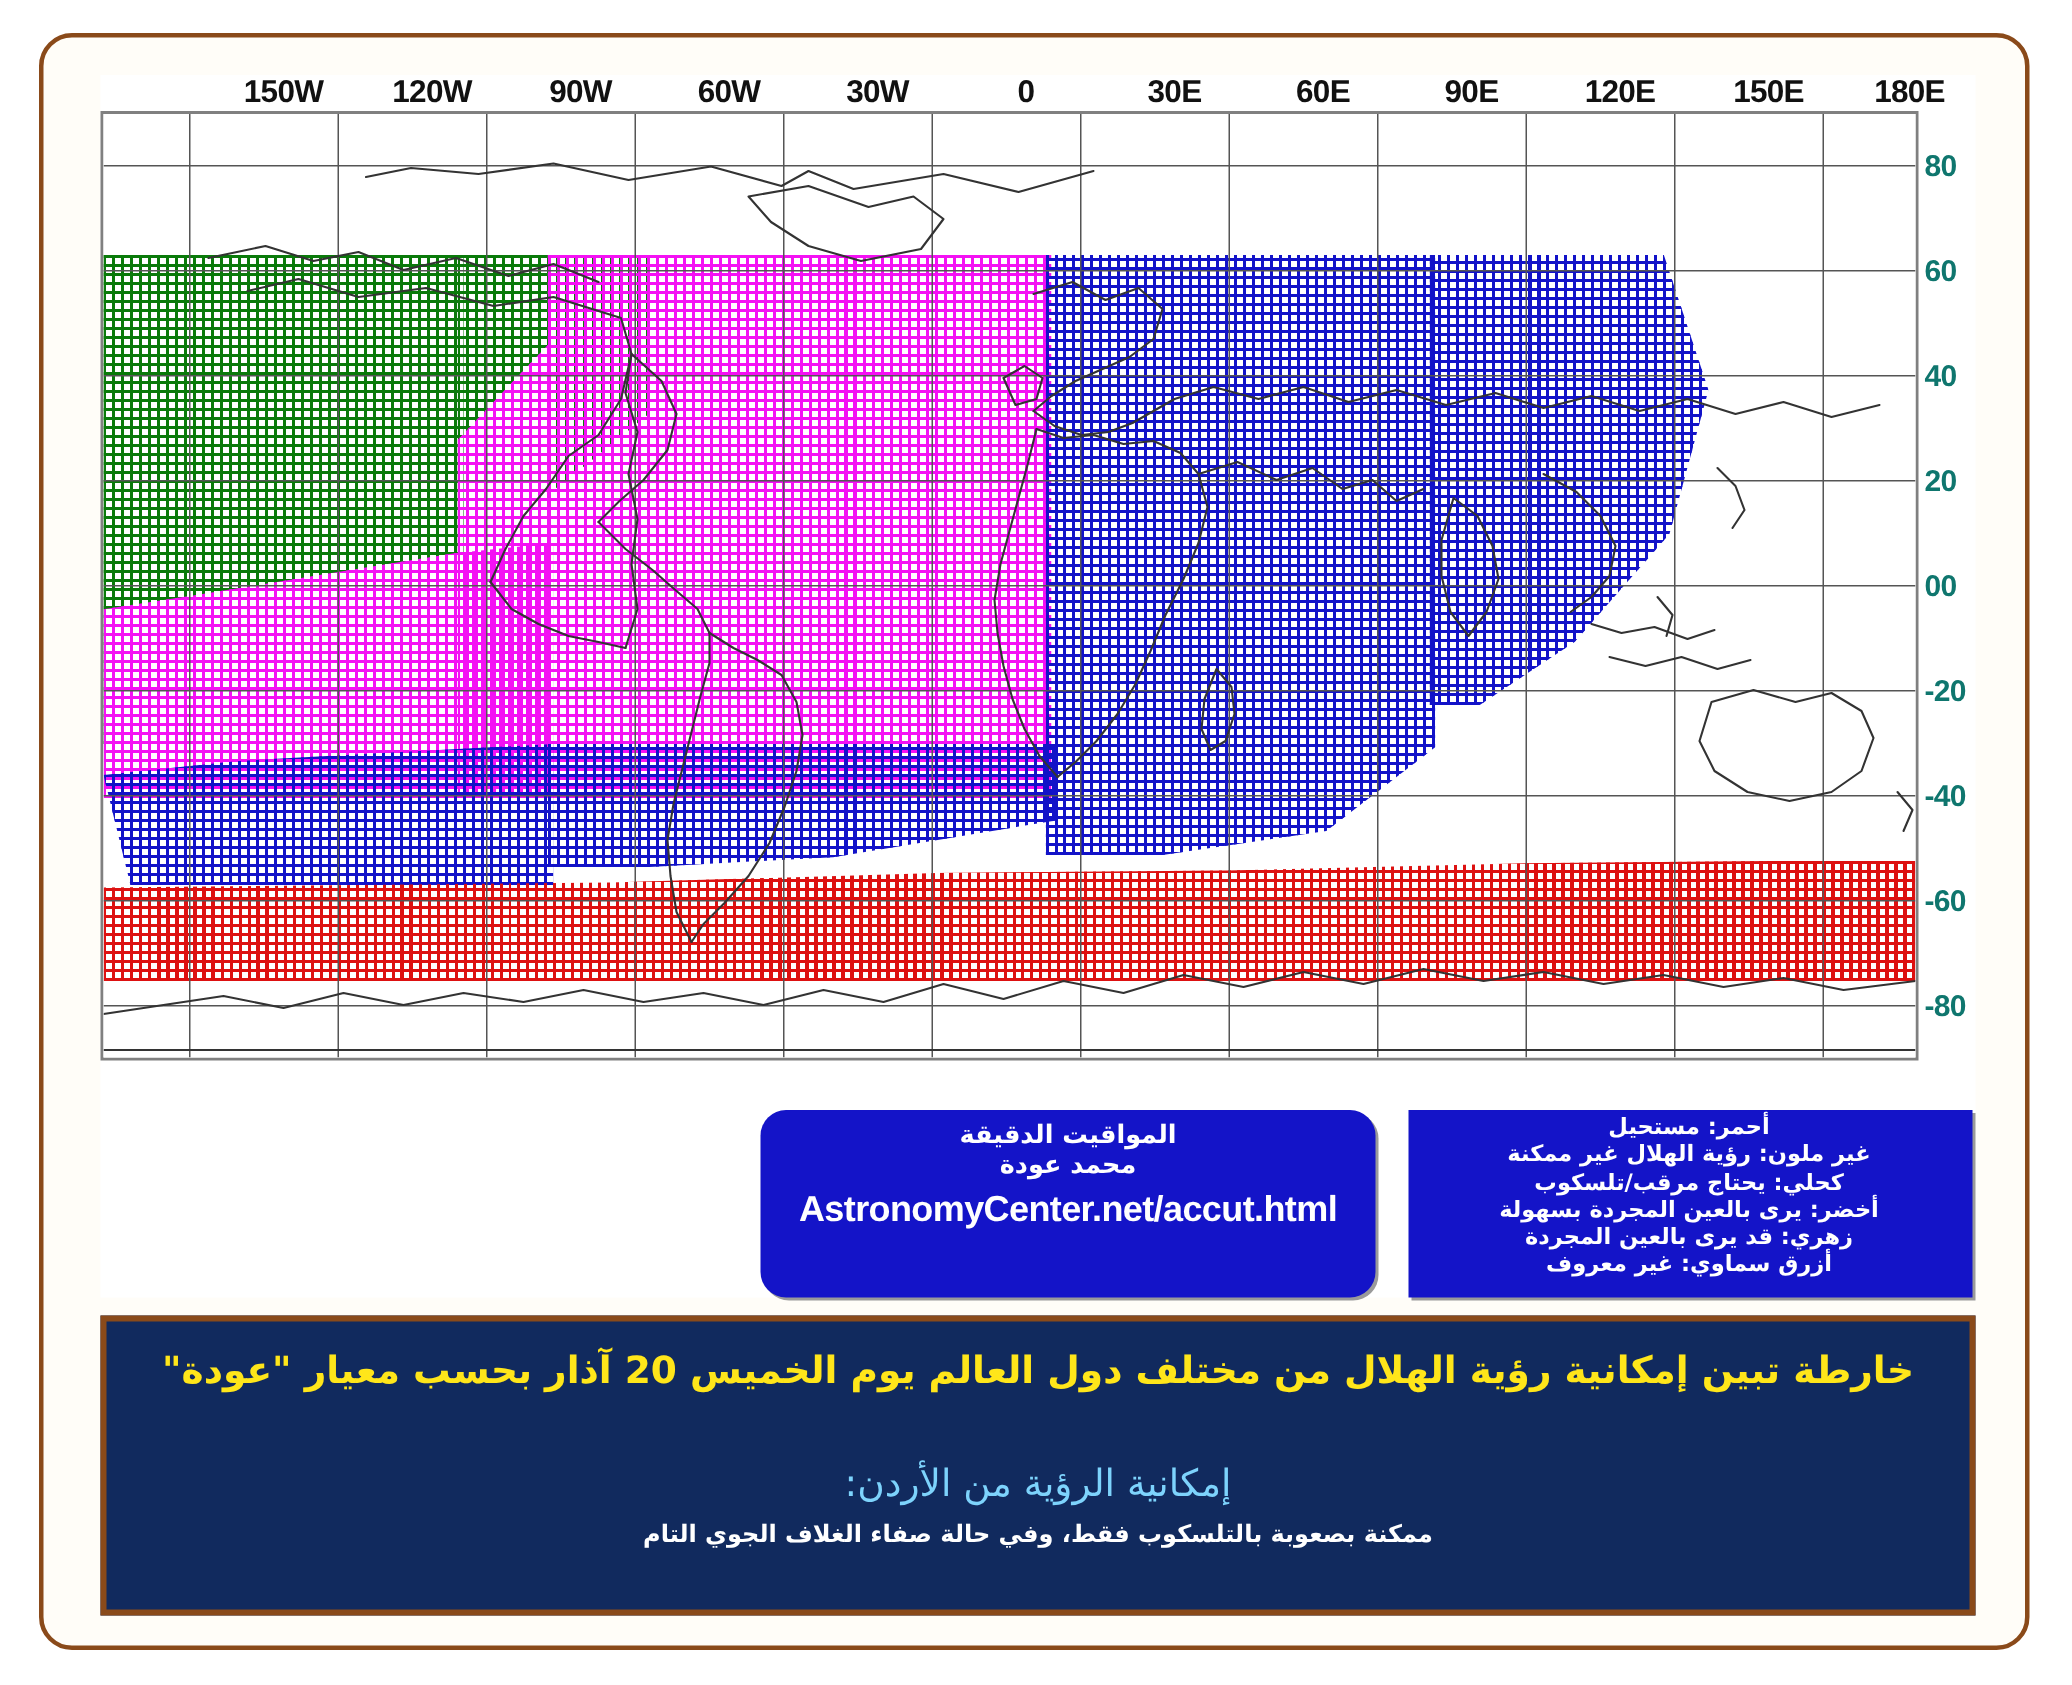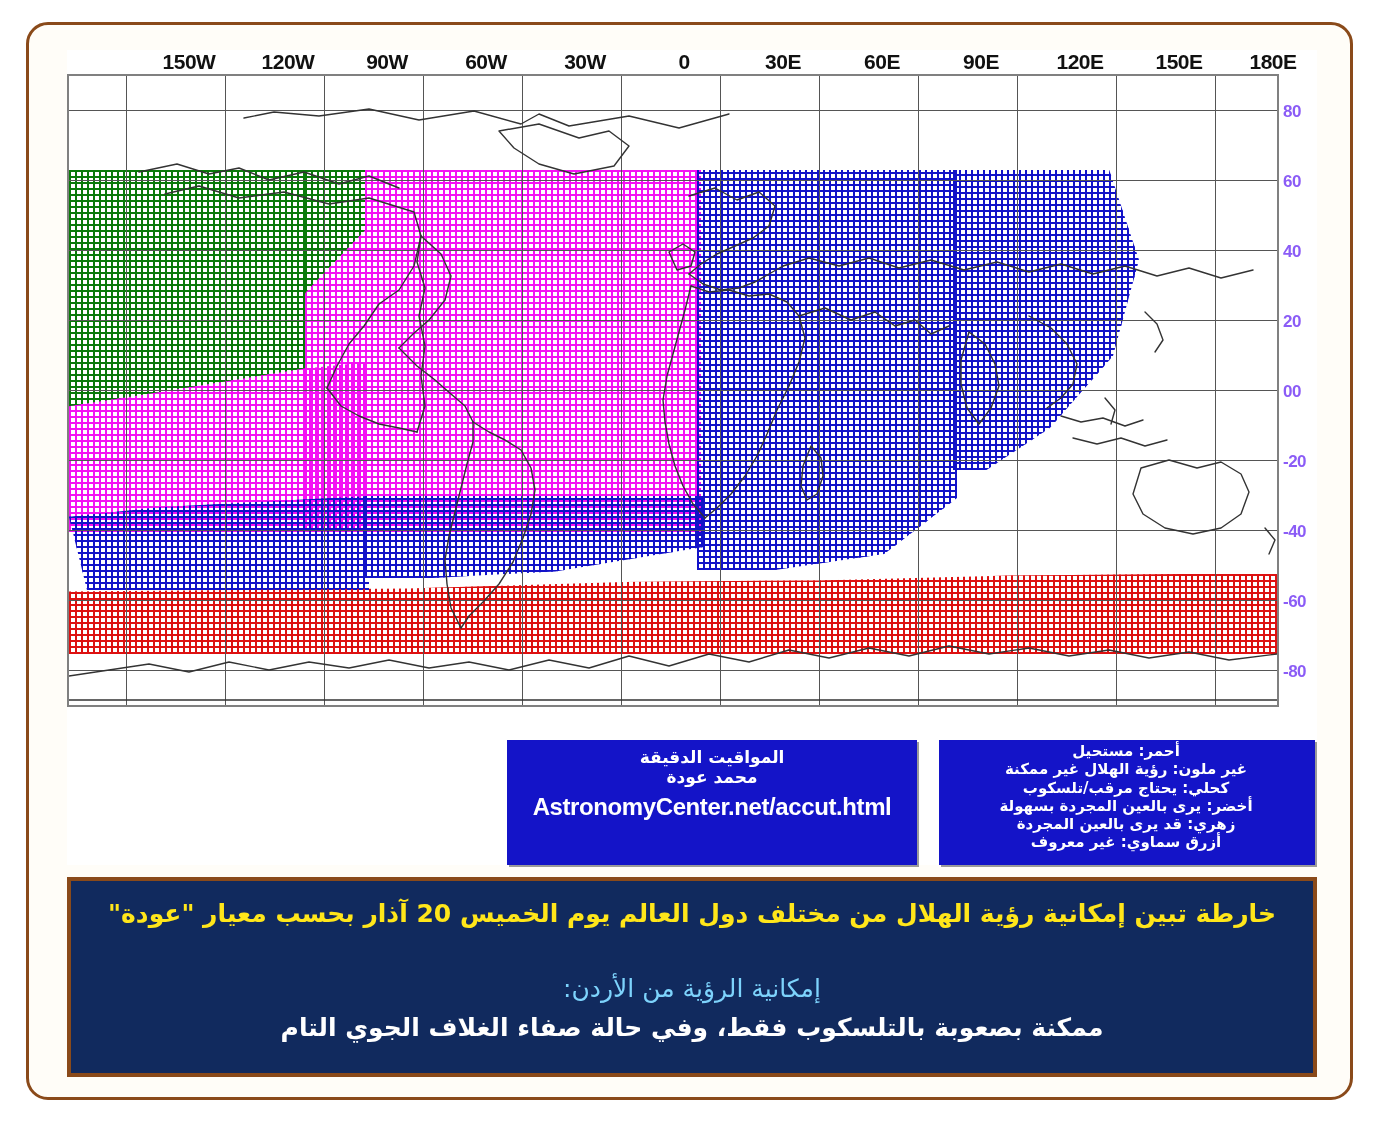--- a/index.html
+++ b/index.html
@@ -15,22 +15,22 @@
   .map-card{position:absolute;left:38px;top:25px;width:1250px;height:815px;background:#ffffff;}
 
   .map-outer{position:absolute;left:0px;top:24px;width:1212px;height:633px;
              border:2px solid #808080;box-sizing:border-box;background:#fff;}
 
   
   .xaxis{position:absolute;left:0px;top:0px;width:1212px;height:26px;}
   .xlab{position:absolute;transform:translateX(-50%);font-size:21px;font-weight:700;
         color:#111;font-family:"Liberation Sans",sans-serif;letter-spacing:-0.5px;top:0px;}
   .yaxis{position:absolute;left:1216px;top:24px;width:70px;height:633px;}
-  .ylab{position:absolute;left:0px;transform:translateY(-50%);font-size:17px;font-weight:700;
-        color:#8b5cf6;font-family:"Liberation Sans",sans-serif;letter-spacing:-0.5px;}
+  .ylab{position:absolute;left:0px;transform:translateY(-50%);font-size:20px;font-weight:700;
+        color:#0f766e;font-family:"Liberation Sans",sans-serif;letter-spacing:-0.5px;}
 
   
   .plot{position:absolute;left:0;top:0;right:0;bottom:0;overflow:hidden;background:#ffffff;}
   .plot svg{position:absolute;left:0;top:0;}
 
   .gridline-v{position:absolute;top:0;bottom:0;width:1px;background:#555;}
   .gridline-h{position:absolute;left:0;right:0;height:1px;background:#555;}
 
   
   .region{position:absolute;}
@@ -49,38 +49,38 @@
 
   
   .legend-row{position:absolute;left:0px;top:690px;width:1286px;height:125px;}
   .lbox{position:absolute;background:#1414c8;color:#fff;
         box-shadow:2px 2px 0 #9a9a9a;box-sizing:border-box;}
   .lbox .ln{display:block;line-height:1.16;white-space:nowrap;}
 
   .lbox-left{left:40px;top:0px;width:380px;height:125px;text-align:center;padding-top:6px;}
   .lbox-left .ln{font-size:17px;font-weight:700;font-family:"DejaVu Sans",sans-serif;direction:rtl;}
 
-  .lbox-mid{left:440px;top:0px;width:410px;height:125px;text-align:center;padding-top:8px;}
+  .lbox-mid{left:440px;top:0px;width:410px;height:125px;text-align:center;padding-top:8px;border-radius:17px;}
   .lbox-mid .ln1,.lbox-mid .ln2{font-size:17px;font-weight:700;direction:rtl;}
   .lbox-mid .ln3{font-size:24px;font-weight:700;letter-spacing:-0.4px;margin-top:6px;
                  font-family:"Liberation Sans",sans-serif;}
 
   .lbox-right{left:872px;top:0px;width:376px;height:125px;text-align:right;
               padding:2px 6px 0 4px;}
   .lbox-right .ln{font-size:15px;font-weight:700;direction:rtl;line-height:1.22;text-align:center;}
 
   
   .caption-panel{position:absolute;left:38px;top:852px;width:1250px;height:200px;
       background:#112a5e;border:4px solid #8a4a1a;box-sizing:border-box;
       display:flex;flex-direction:column;align-items:center;justify-content:flex-start;}
   .cap-title{color:#ffe61a;font-size:25px;font-weight:700;direction:rtl;text-align:center;
              margin-top:18px;font-family:"DejaVu Sans",sans-serif;white-space:nowrap;}
   .cap-sub{color:#7dd3fc;font-size:25px;direction:rtl;text-align:center;margin-top:46px;
            font-family:"DejaVu Sans",sans-serif;}
-  .cap-sub2{color:#ffffff;font-size:25px;font-weight:700;direction:rtl;text-align:center;
+  .cap-sub2{color:#ffffff;font-size:16px;font-weight:700;direction:rtl;text-align:center;
             margin-top:10px;font-family:"DejaVu Sans",sans-serif;}
 </style>
 </head>
 <body>
 
 <div class="page-frame">
 
   <div class="map-card">
 
     <div class="xaxis">

